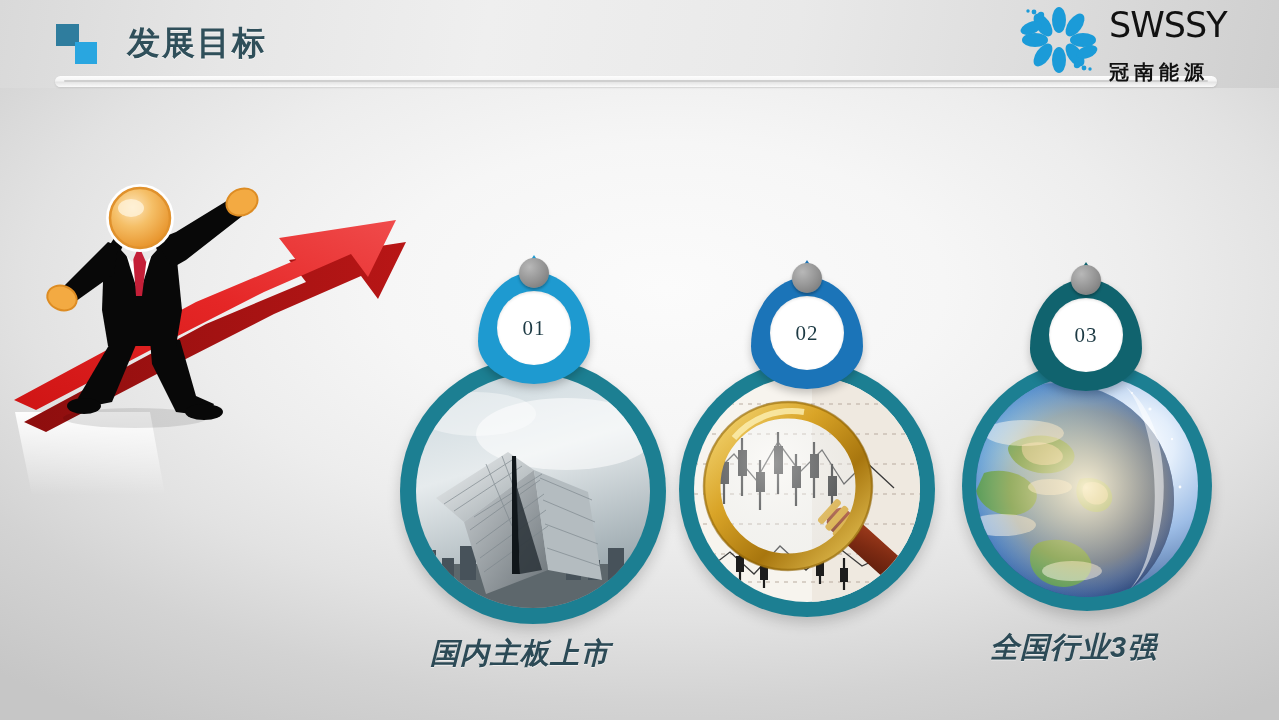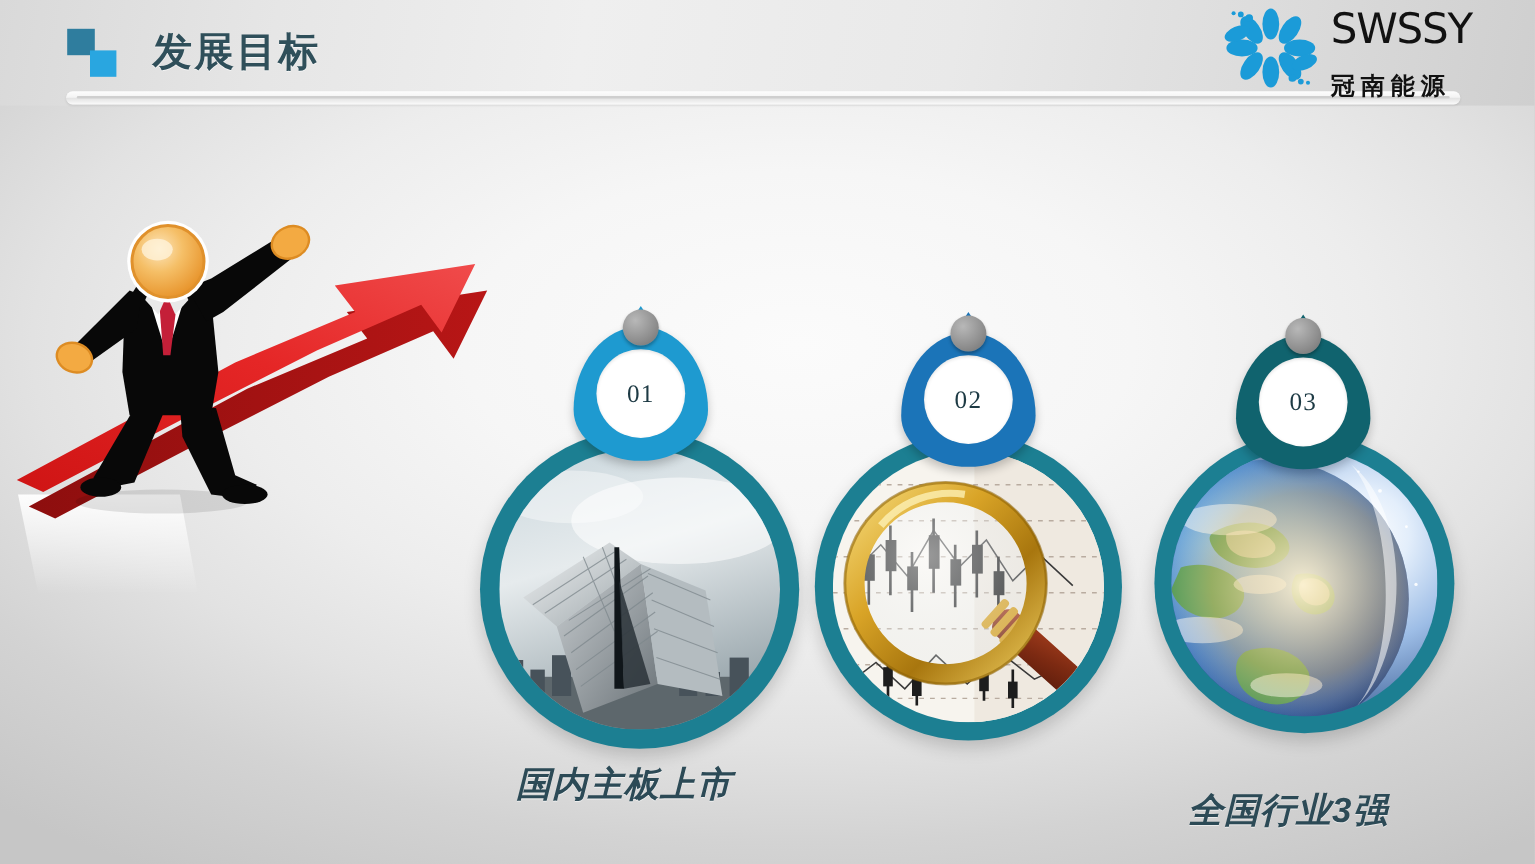--- a/index.html
+++ b/index.html
@@ -443,16 +443,16 @@
       </svg>
     </div>
     <div class="pin" style="left:68px; top:0; width:112px; height:150px;">
       <span class="pin-head"></span>
       <div class="drop" style="width:112px; height:112px; background:#10636e; color:#10636e;">
         <div class="drop-inner" style="left:19px; top:19px; width:74px; height:74px;justify-content:center;">
           <span class="num">03</span>
         </div>
       </div>
     </div>
-    <div class="goal-label" style="left:28px; top:363px;margin-top:28px;">全国行业3强</div>
+    <div class="goal-label" style="left:28px; top:363px;">全国行业3强</div>
   </div>
 
 </div>
 
 </body></html>

